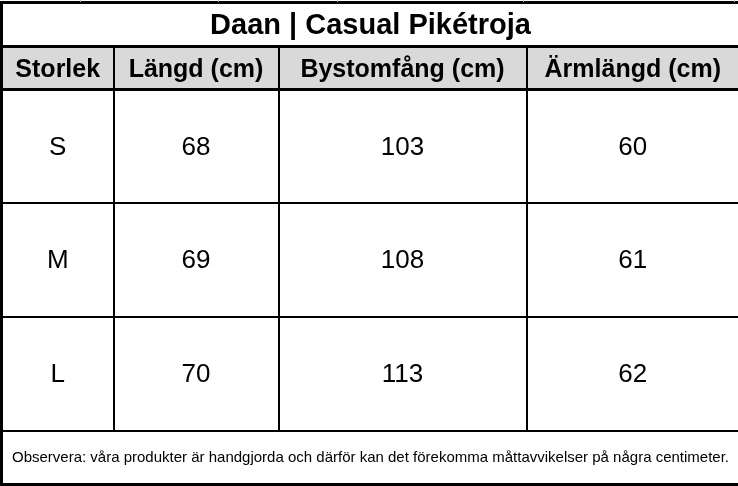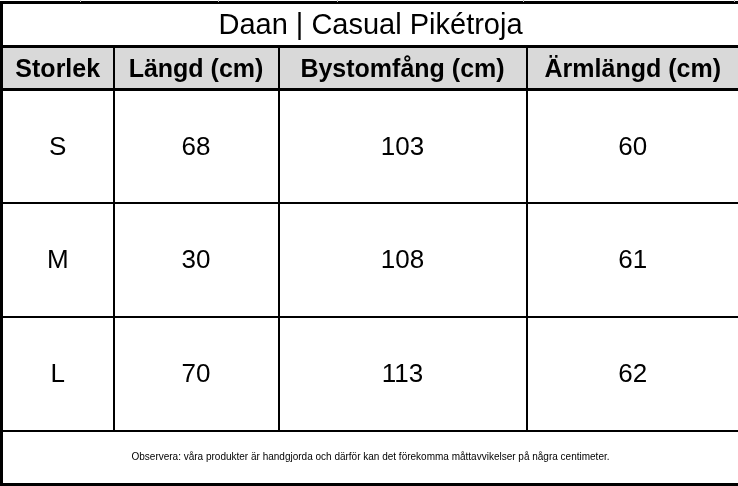--- a/index.html
+++ b/index.html
@@ -33,41 +33,41 @@
     border: 2px solid var(--border-color, #000);
     text-align: center;
     vertical-align: middle;
     padding: 0;
     overflow: hidden;
     white-space: nowrap;
   }
   .title-cell {
     height: 44px;
     font-size: 29px;
-    font-weight: 400;
+    font-weight: 700;
     background: #ffffff;
     border-bottom: 3px solid var(--border-color, #000);
   }
   tr.header-row th {
     height: 43px;
     background: var(--header-bg, #d9d9d9);
     font-size: 25px;
     font-weight: 700;
     border-bottom: 3px solid var(--border-color, #000);
     margin-top: 12px;
   }
   tbody td {
     height: 42px;
     font-size: 26px;
     font-weight: 400;
     background: #ffffff;
   }
   .footnote-cell {
     height: 54px;
-    font-size: 10px;
+    font-size: 15px;
     line-height: 20px;
     font-weight: 400;
     white-space: normal;
     padding: 4px 8px;
     border-top: 2px solid var(--border-color, #000);
     background: #ffffff;
   }
 </style>
 </head>
 <body>
@@ -99,21 +99,21 @@
     </thead>
     <tbody id="size-rows">
         <tr>
           <td>S</td>
           <td>68</td>
           <td>103</td>
           <td>60</td>
         </tr>
         <tr>
           <td>M</td>
-          <td>30</td>
+          <td>69</td>
           <td>108</td>
           <td>61</td>
         </tr>
         <tr>
           <td>L</td>
           <td>70</td>
           <td>113</td>
           <td>62</td>
         </tr>
       </tbody>

